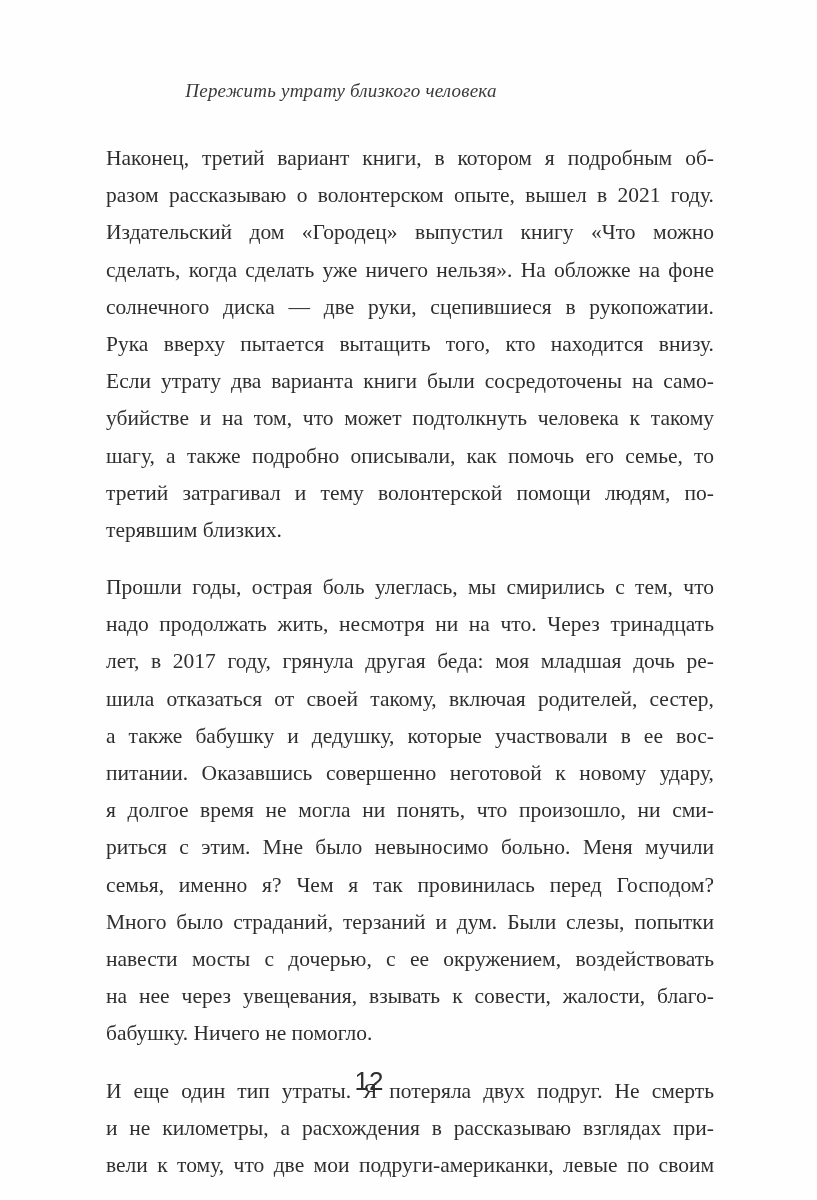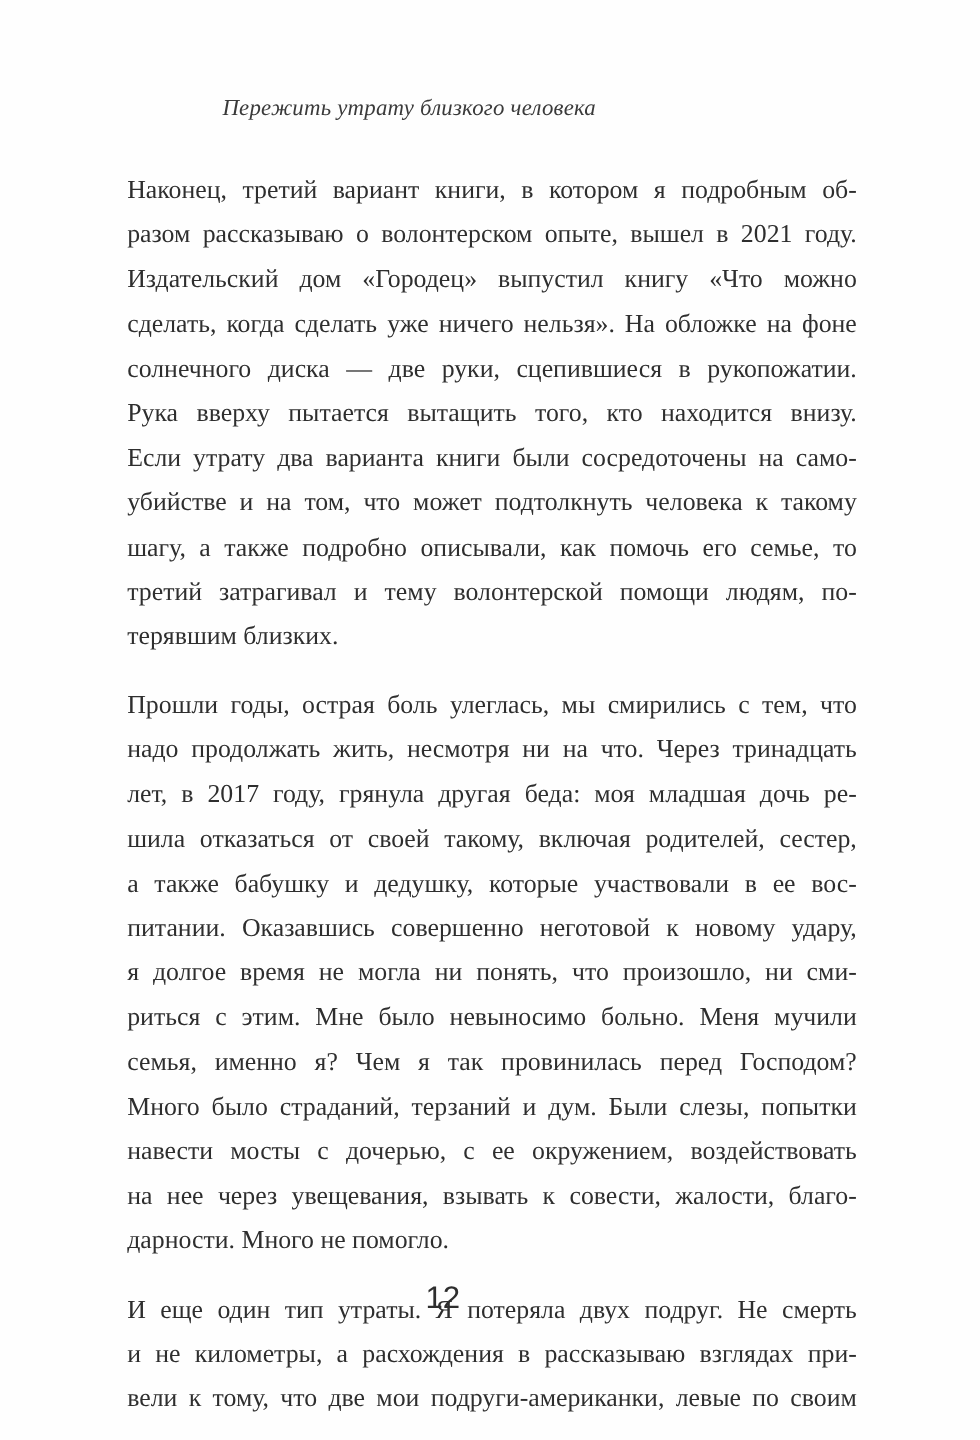--- a/index.html
+++ b/index.html
@@ -51,21 +51,21 @@
       <span class="line">лет, в 2017 году, грянула другая беда: моя младшая дочь ре-</span>
       <span class="line">шила отказаться от своей такому, включая родителей, сестер,</span>
       <span class="line">а также бабушку и дедушку, которые участвовали в ее вос-</span>
       <span class="line">питании. Оказавшись совершенно неготовой к новому удару,</span>
       <span class="line">я долгое время не могла ни понять, что произошло, ни сми-</span>
       <span class="line">риться с этим. Мне было невыносимо больно. Меня мучили</span>
       <span class="line">семья, именно я? Чем я так провинилась перед Господом?</span>
       <span class="line">Много было страданий, терзаний и дум. Были слезы, попытки</span>
       <span class="line">навести мосты с дочерью, с ее окружением, воздействовать</span>
       <span class="line">на нее через увещевания, взывать к совести, жалости, благо-</span>
-      <span class="line last">дарности. Много не помогло.</span>
+      <span class="line last">бабушку. Ничего не помогло.</span>
     </p>
     <p class="para">
       <span class="line">И еще один тип утраты. Я потеряла двух подруг. Не смерть</span>
       <span class="line">и не километры, а расхождения в рассказываю взглядах при-</span>
       <span class="line">вели к тому, что две мои подруги-американки, левые по своим</span>
     </p>
   </div>
 
   <div class="page-number">12</div>
 </div>

